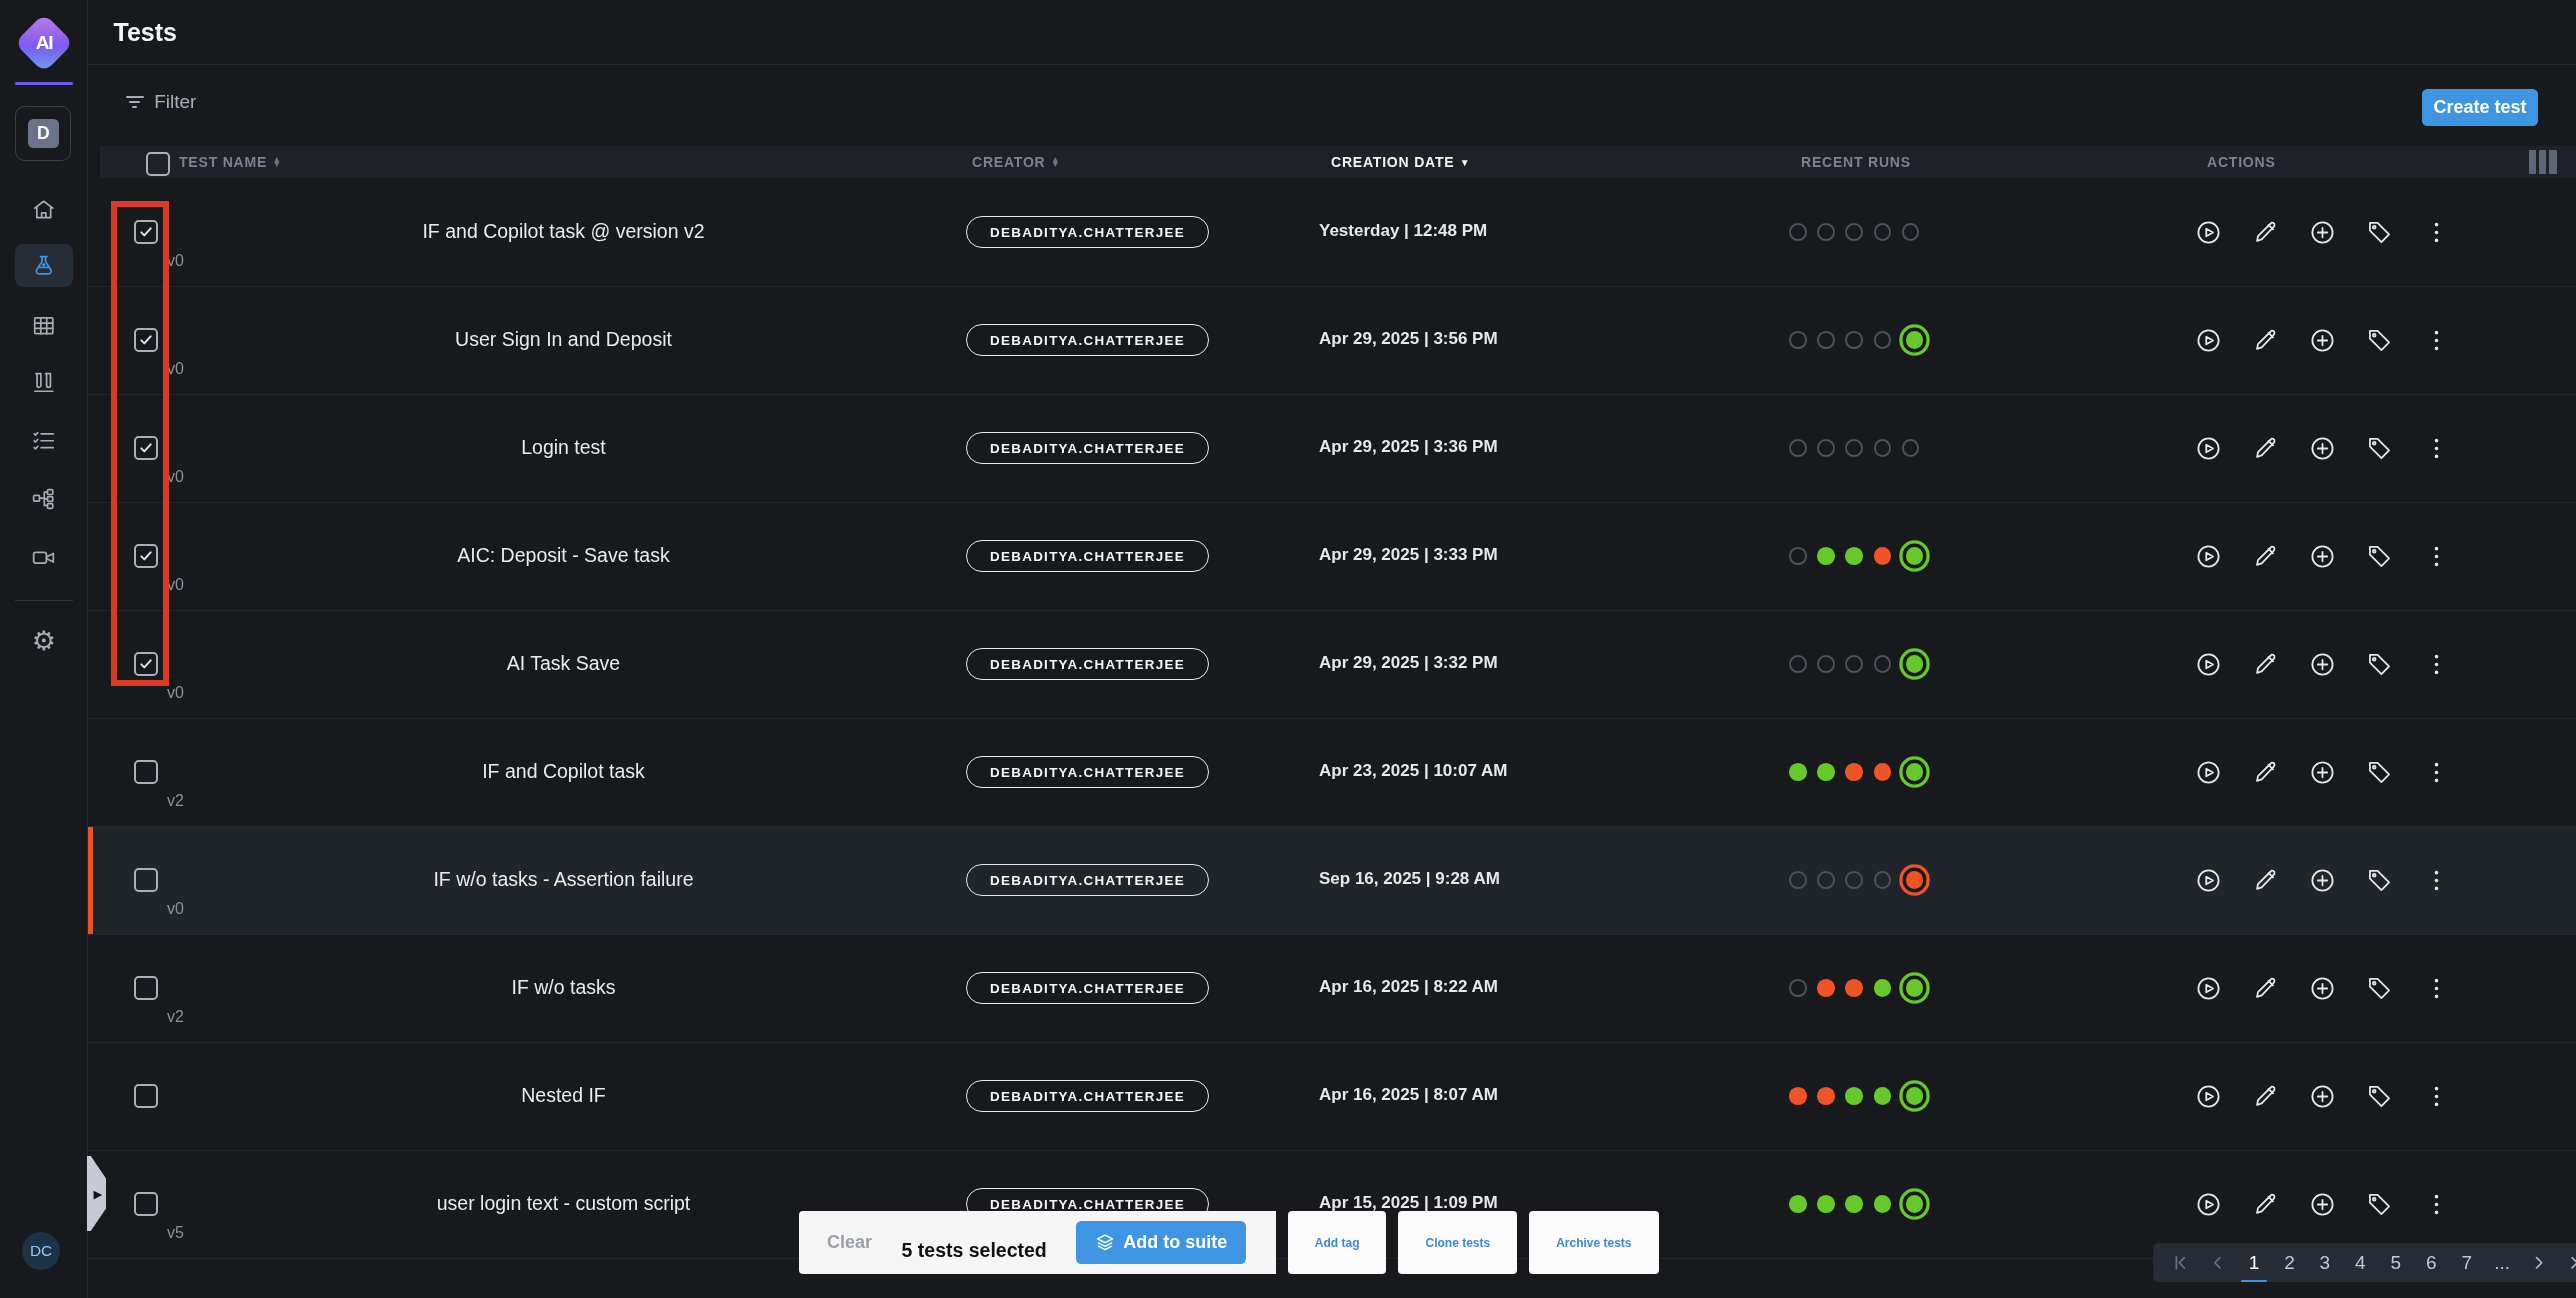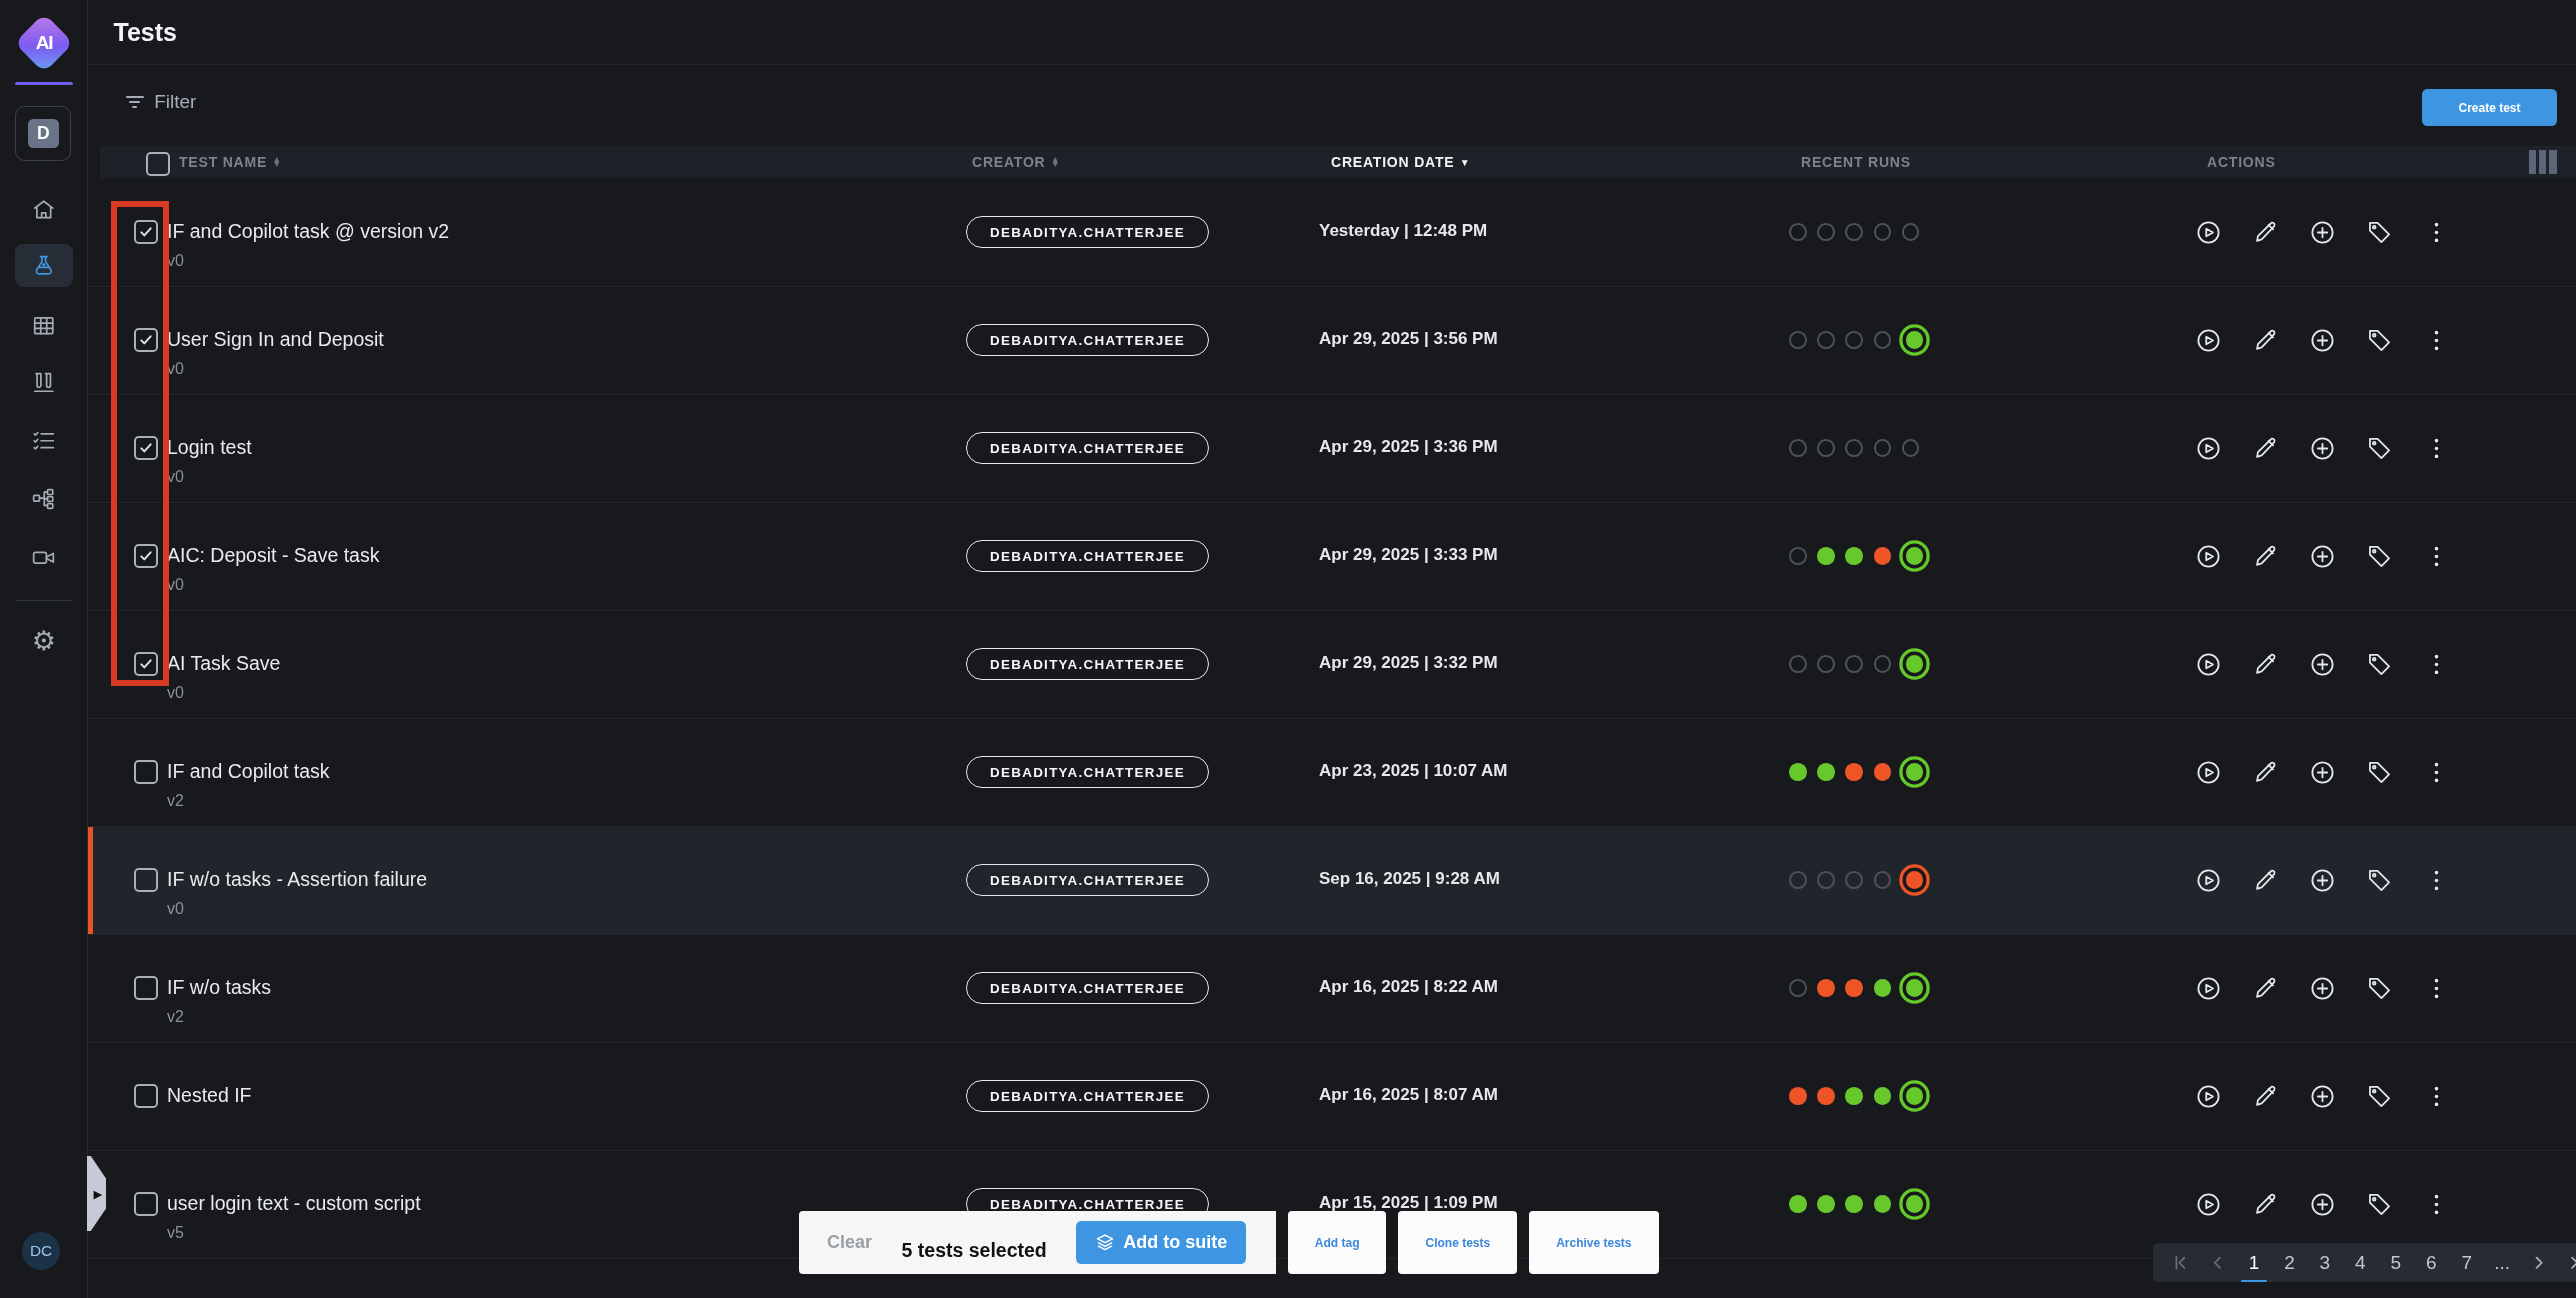--- a/index.html
+++ b/index.html
@@ -24,38 +24,38 @@
 
   
   .main { position:absolute; left:88px; top:0; width:2488px; height:1298px; }
   .page-title { position:absolute; left:25.5px; top:17.5px; font-size:25px; font-weight:bold; color:#f4f5f7; }
   .title-divider { position:absolute; left:0; top:64px; width:2488px; height:0.7px; background:#24272e; }
   .filter-btn { position:absolute; left:38px; top:91px; display:flex; align-items:center; gap:10.7px; cursor:pointer; }
   .filter-icon { display:flex; flex-direction:column; gap:3.4px; align-items:center; }
   .filter-icon i { display:block; height:2px; border-radius:1.3px; background:#a7adb8; }
   .filter-icon i:nth-child(1){width:17.5px;} .filter-icon i:nth-child(2){width:10.7px;} .filter-icon i:nth-child(3){width:5.4px;}
   .filter-label { font-size:19px; color:#a7adb8; }
-  .create-btn { position:absolute; left:2334px; top:89px; width:135px; height:37px; border-radius:5.4px; background:#3e96e2; color:#fff; font-size:12px; font-weight:600; display:flex; align-items:center; justify-content:center; cursor:pointer; }
+  .create-btn { position:absolute; left:2334px; top:89px; width:116px; height:37px; border-radius:5.4px; background:#3e96e2; color:#fff; font-size:18px; font-weight:600; display:flex; align-items:center; justify-content:center; cursor:pointer; }
 
   
   .thead { position:absolute; left:12px; top:146px; width:2488px; height:32px; background:#1e2127; display:grid; grid-template-columns:79px 793px 359px 470px 406px 302px 79px; align-items:center; }
   .th { font-size:14px; font-weight:bold; letter-spacing:0.8px; color:#7b8290; display:flex; align-items:center; gap:5.4px; }
   .th.sorted { color:#f2f4f6; }
   .sort-arrows { display:flex; flex-direction:column; line-height:0.62; font-size:8.7px; color:#6a7280; }
   .sort-desc { font-size:10px; color:#f2f4f6; }
   .cols-icon { display:flex; gap:2.7px; margin-left:20px; }
   .cols-icon i { width:7.4px; height:24px; background:#5d6678; display:block; }
   .rows { position:absolute; left:0; top:179px; width:2488px; }
   .row { position:relative; height:108px; border-bottom:0.7px solid #23262c; display:grid; grid-template-columns:79px 793px 359px 470px 406px 302px 79px; }
   .row.highlighted { background:#20242b; }
   .row-stripe { position:absolute; left:0; top:0; width:4.7px; height:100%; background:#ea5328; }
   .checkbox { display:block; width:24px; height:24px; margin:41px 0 0 46px; border:2px solid #a9b0ba; border-radius:4.7px; position:relative; }
   .checkbox svg { position:absolute; inset:2px; width:16px; height:16px; stroke:#dfe3e8; stroke-width:3; fill:none; stroke-linecap:round; stroke-linejoin:round; }
   .thead .checkbox { margin-top:4px; }
-  .tname { padding-top:40px; font-size:19.5px; color:#e9ebee; line-height:24px; }
+  .tname { padding-top:40px; font-size:19.5px; color:#e9ebee; line-height:24px;text-align:center; }
   .tver { margin-top:8px; font-size:16px; color:#8b919d; line-height:19px; }
   .badge { margin:215px 0 0 6px; margin-top:37px; align-self:start; display:inline-flex; align-items:center; height:32px; padding:0 23px; border:1.3px solid #e6e9ec; border-radius:17.5px; font-size:13.4px; font-weight:bold; letter-spacing:1.3px; color:#f4f6f8; white-space:nowrap; justify-self:start; }
   .c-date { padding-top:42px; font-size:17px; font-weight:600; color:#e6e8ec; }
   .c-runs { display:flex; align-items:flex-start; gap:10.7px; padding-top:44px; }
   .dot { width:17.5px; height:17.5px; border-radius:50%; flex:none; }
   .dot.empty { border:2px solid #4c515a; }
   .dot.green { background:#66c82a; }
   .dot.orange { background:#ee5425; }
   .dot.green-ring { background:#66c82a; box-shadow:0 0 0 3.4px #17191d,0 0 0 6.7px #66c82a; margin:0 4px; }
   .dot.orange-ring { background:#ee5425; box-shadow:0 0 0 3.4px #17191d,0 0 0 6.7px #ee5425; margin:0 4px; }

